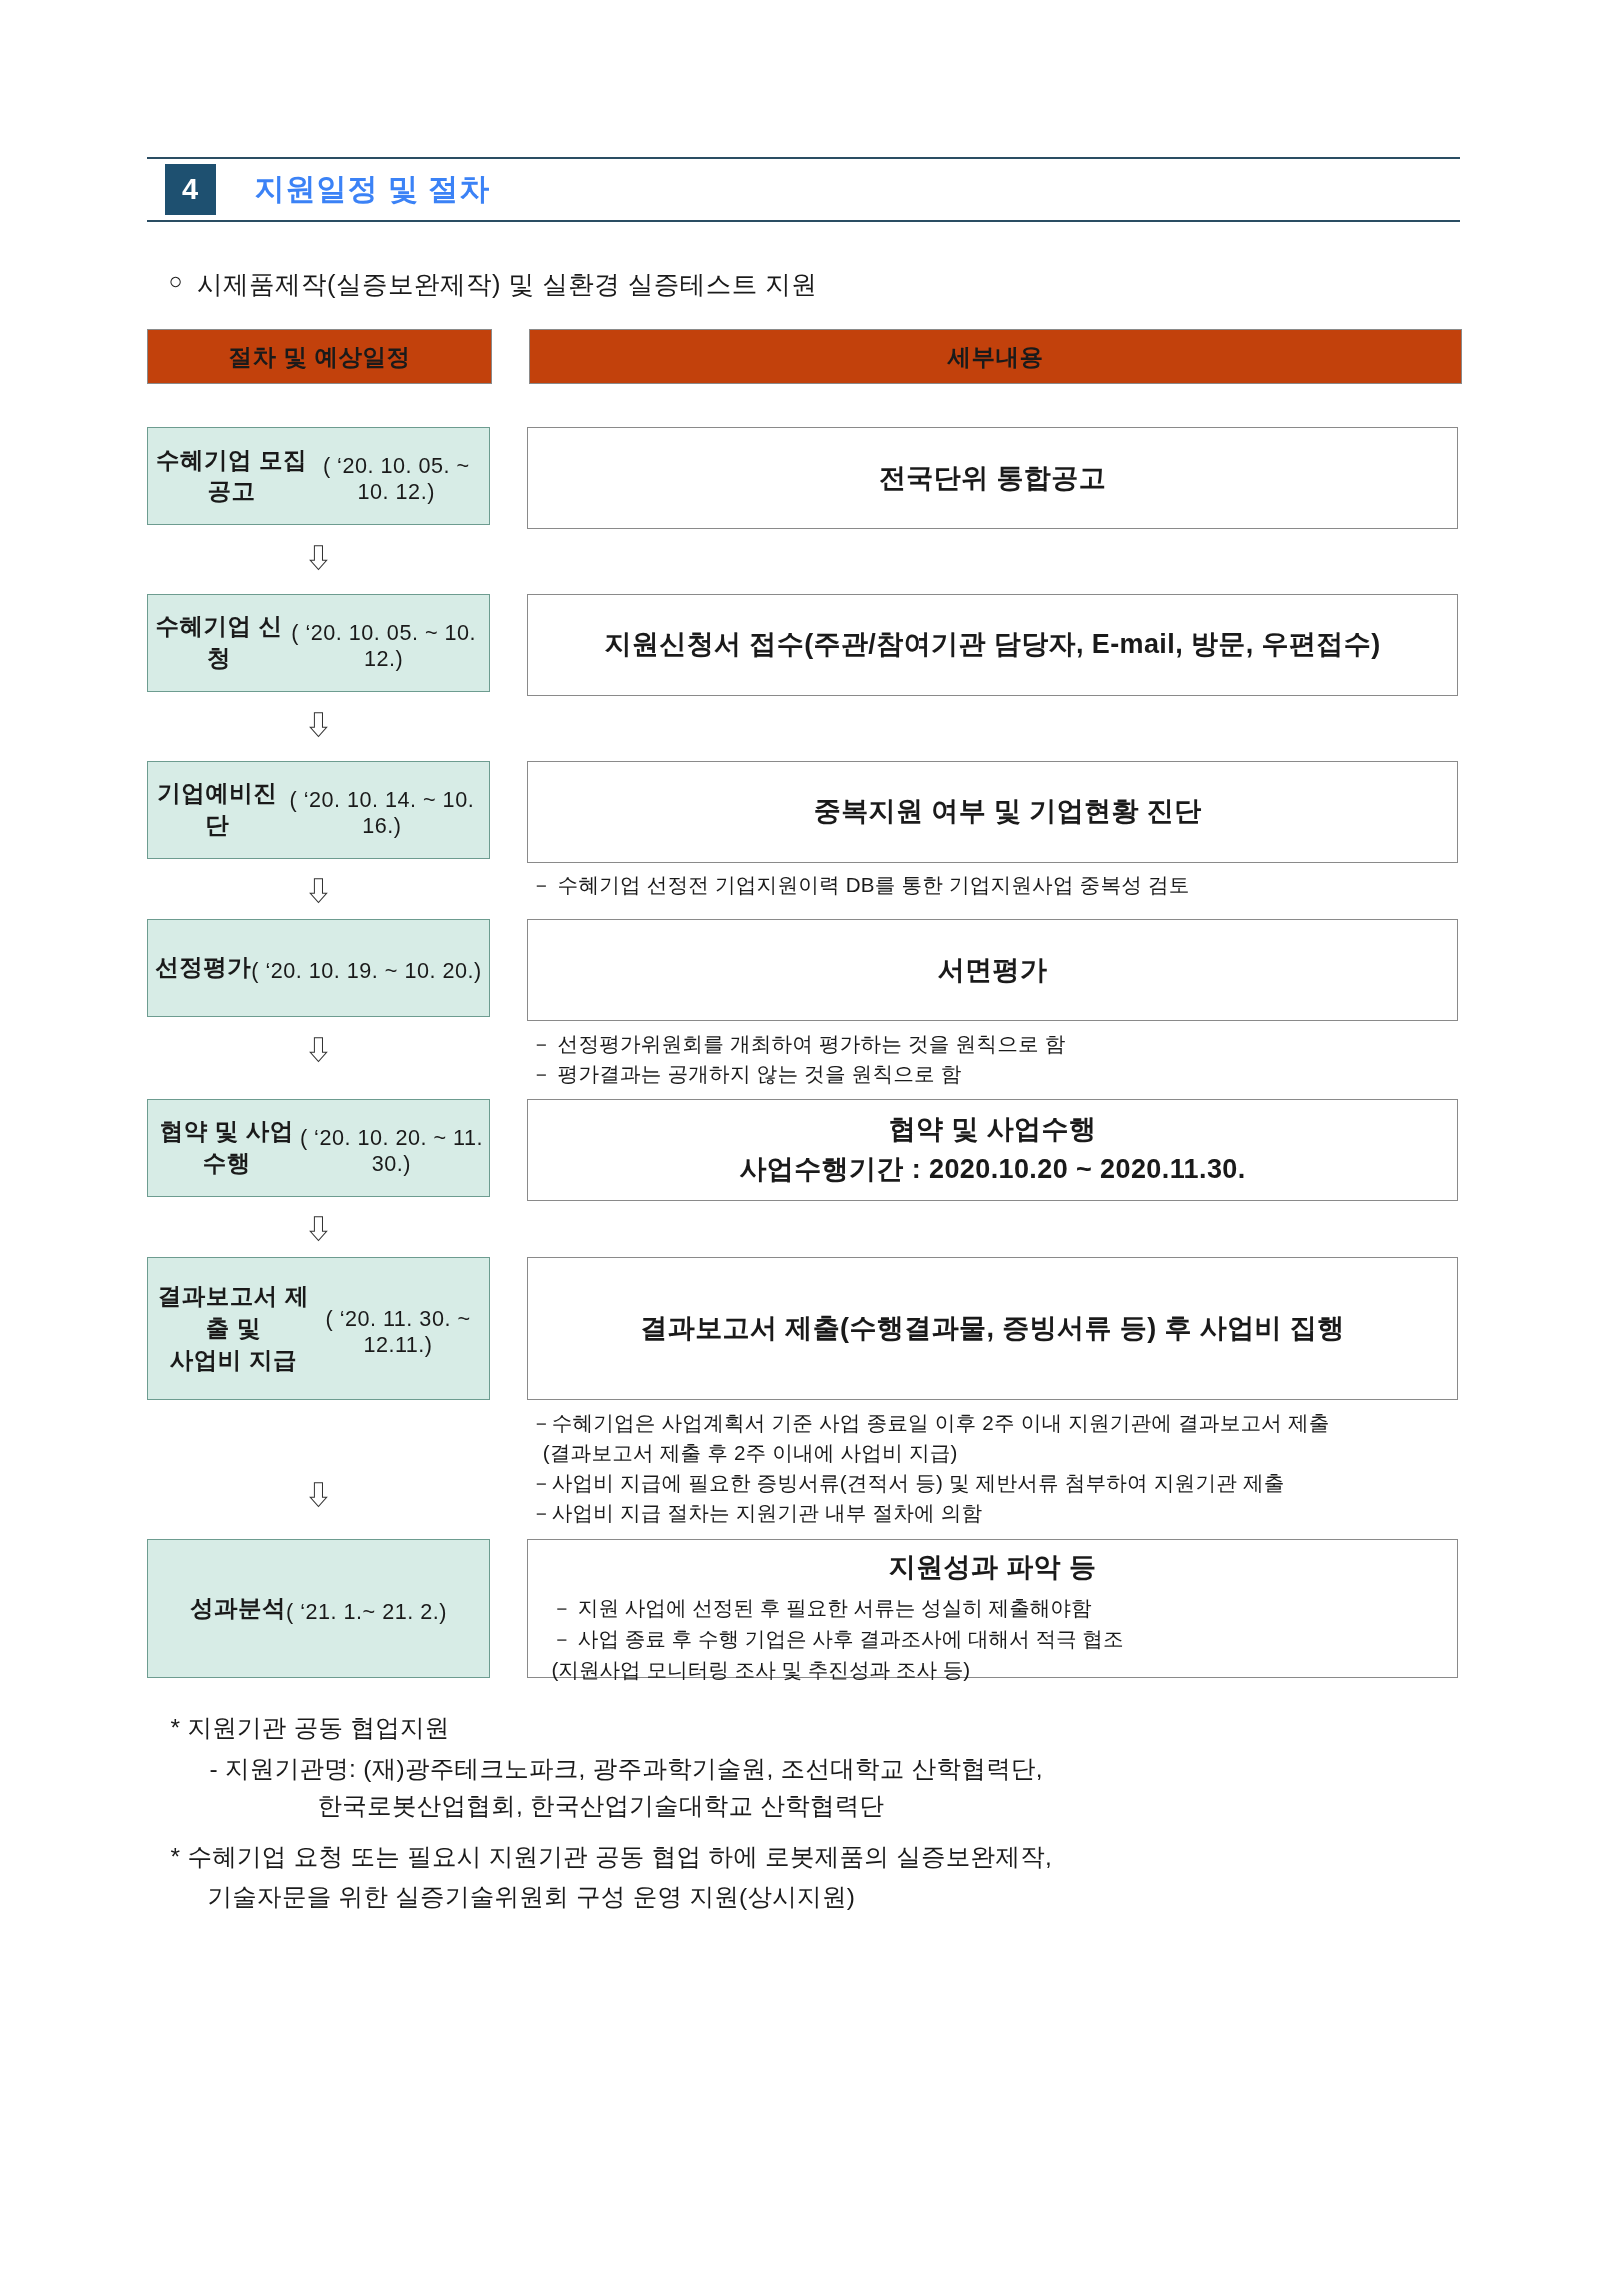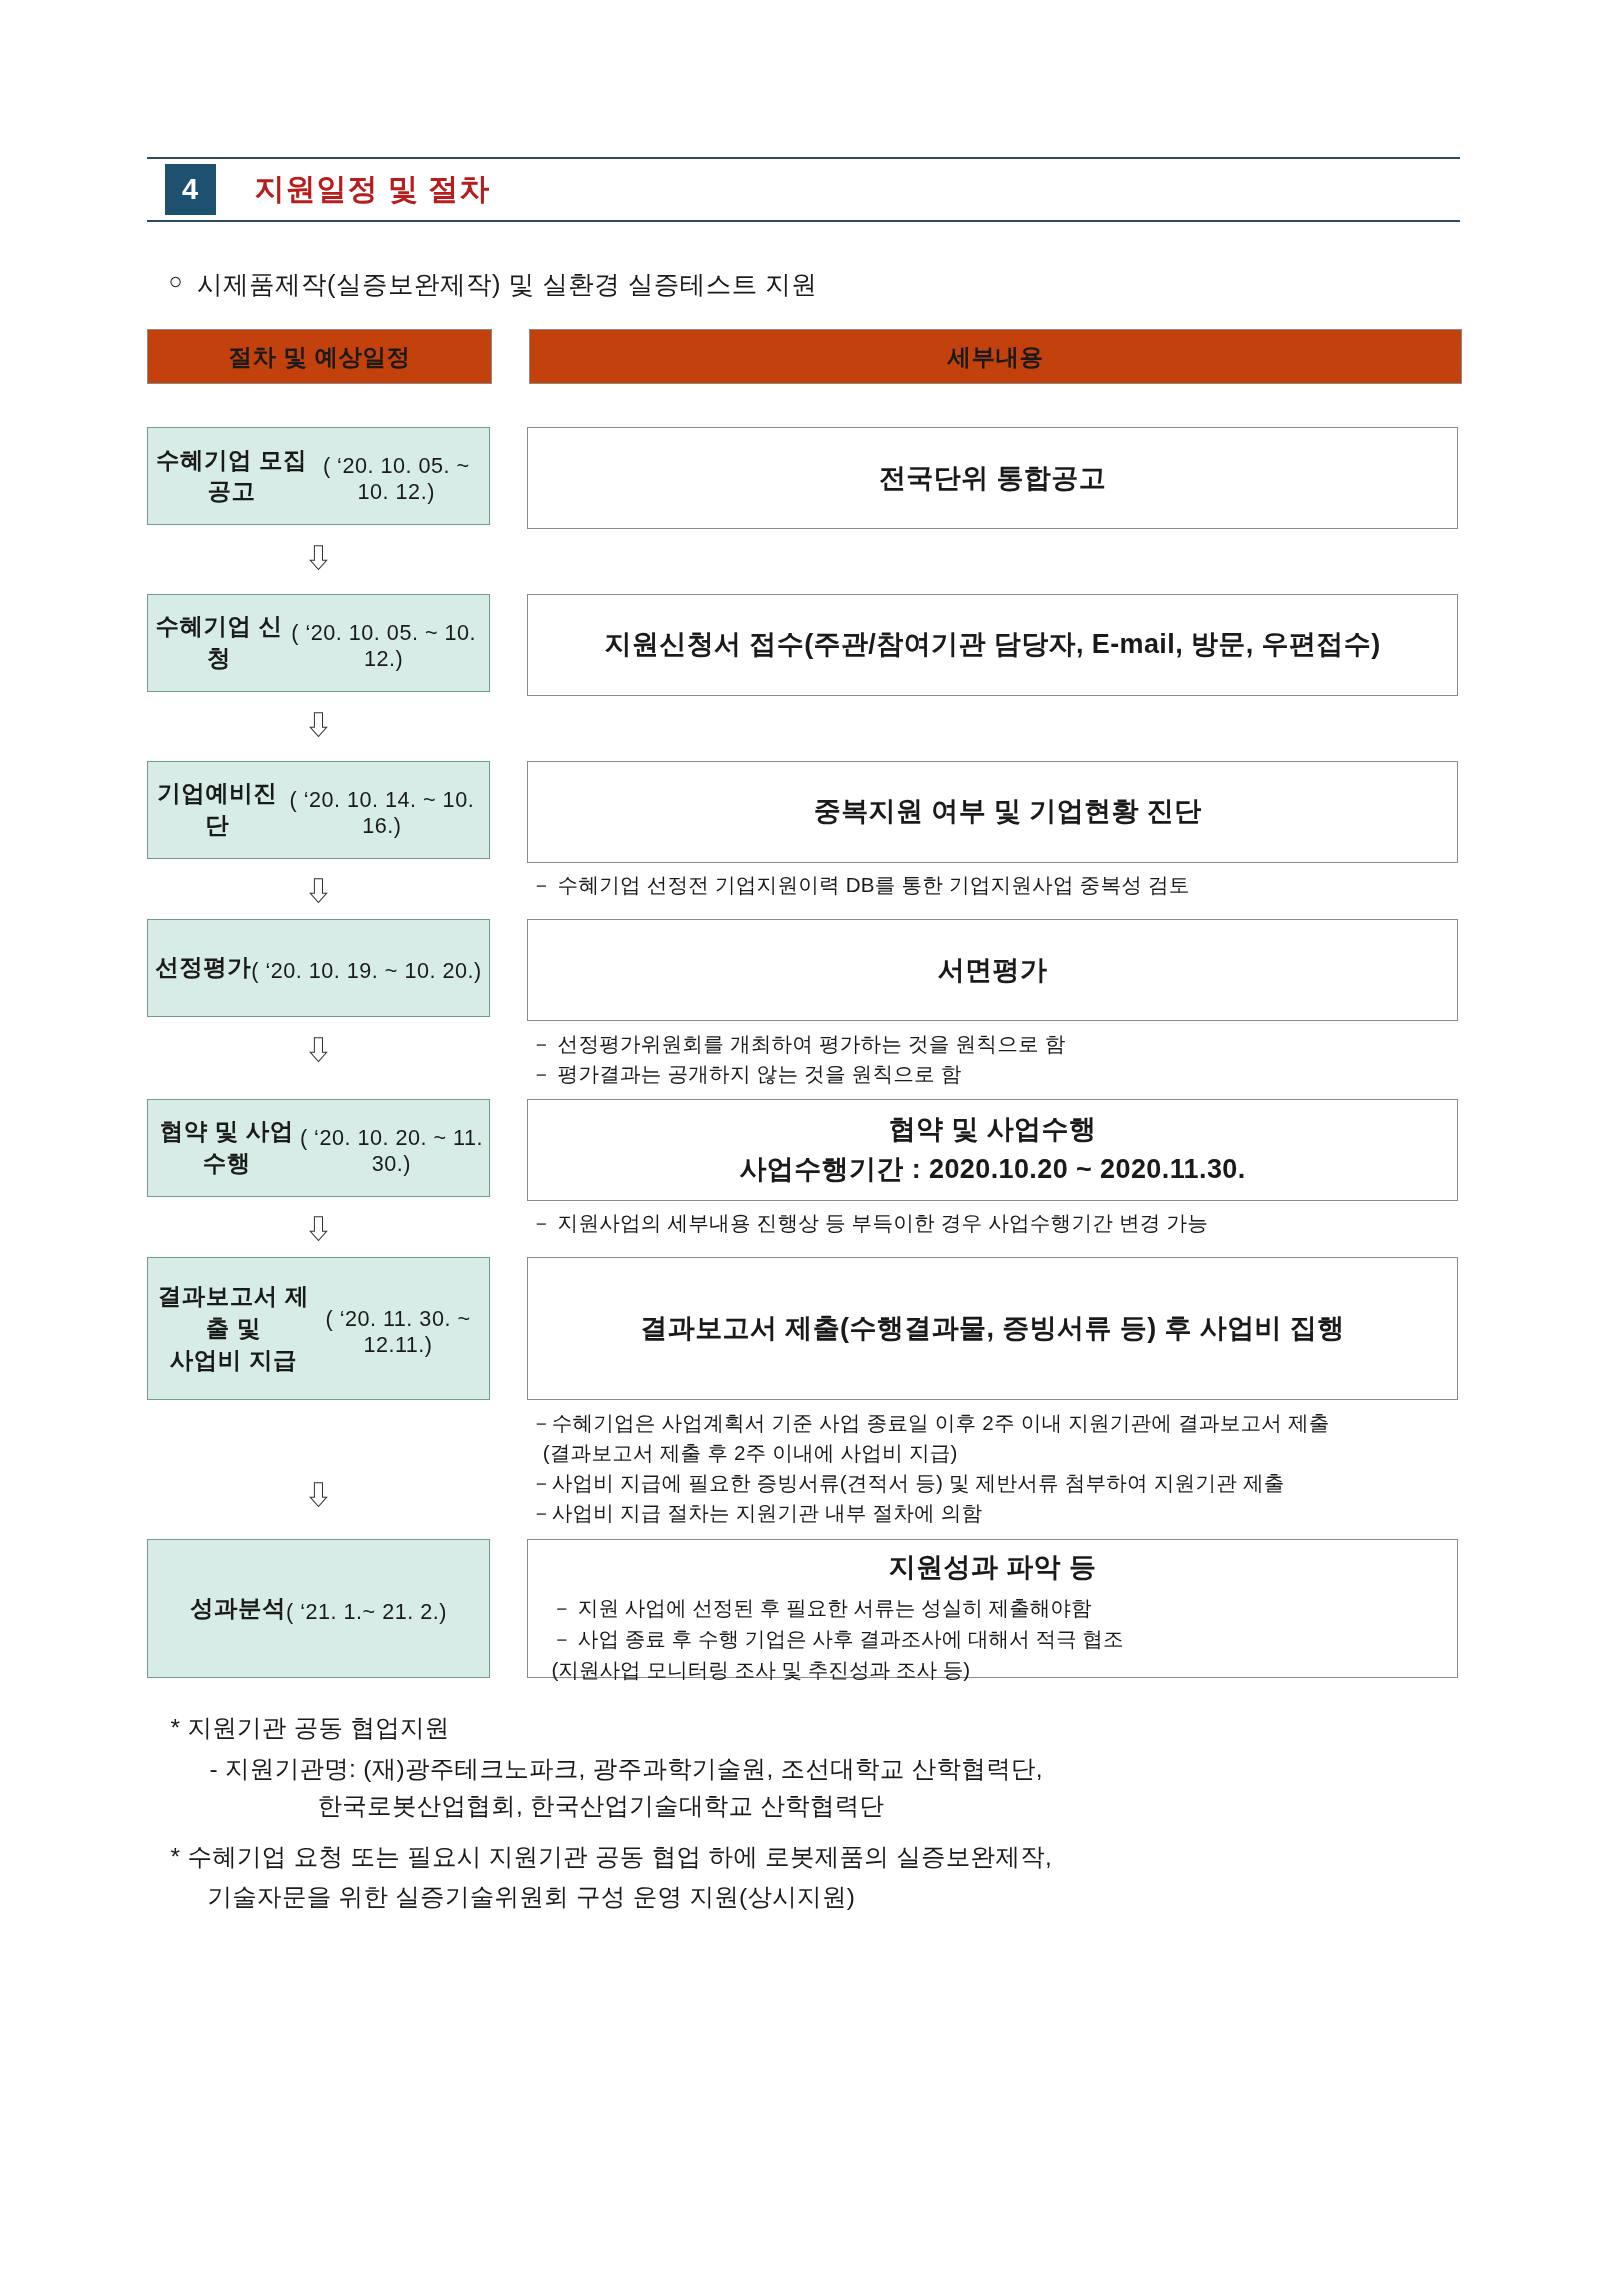--- a/index.html
+++ b/index.html
@@ -47,21 +47,21 @@
     font-weight: bold;
     display: flex;
     align-items: center;
     justify-content: center;
     margin-left: 17.6px;
     margin-right: 39px;
   }
   .sec-title {
     font-size: 30px;
     font-weight: bold;
-    color: #b91c1c;
+    color: #3b82f6;
     letter-spacing: 1px;
   }
 
   
   .intro {
     display: flex;
     align-items: flex-start;
     margin: 0 0 27.4px 21.6px;
     font-size: 25.5px;
     letter-spacing: 0.5px;
@@ -294,23 +294,20 @@
           <div class="stage-title">협약 및 사업수행</div>
           <div class="stage-date">( ‘20. 10. 20. ~ 11. 30.)</div>
         </div>
         <div class="arrow" style="margin-top:19.6px;">⇩</div>
       </div>
       <div class="right-col">
         <div class="detail-box" style="height:102px;">
           <div class="detail-main" style="white-space:pre-line;">협약 및 사업수행
 사업수행기간 : 2020.10.20 ~ 2020.11.30.</div>
         </div>
-        <div class="notes">
-          <div>－ 지원사업의 세부내용 진행상 등 부득이한 경우 사업수행기간 변경 가능</div>
-        </div>
       </div>
     </div>
 
     <div class="row" style="margin-top:13.7px;">
       <div class="left-col">
         <div class="stage-box" style="height:143px;">
           <div class="stage-title" style="white-space:pre-line;">결과보고서 제출 및
 사업비 지급</div>
           <div class="stage-date">( ‘20. 11. 30. ~ 12.11.)</div>
         </div>

